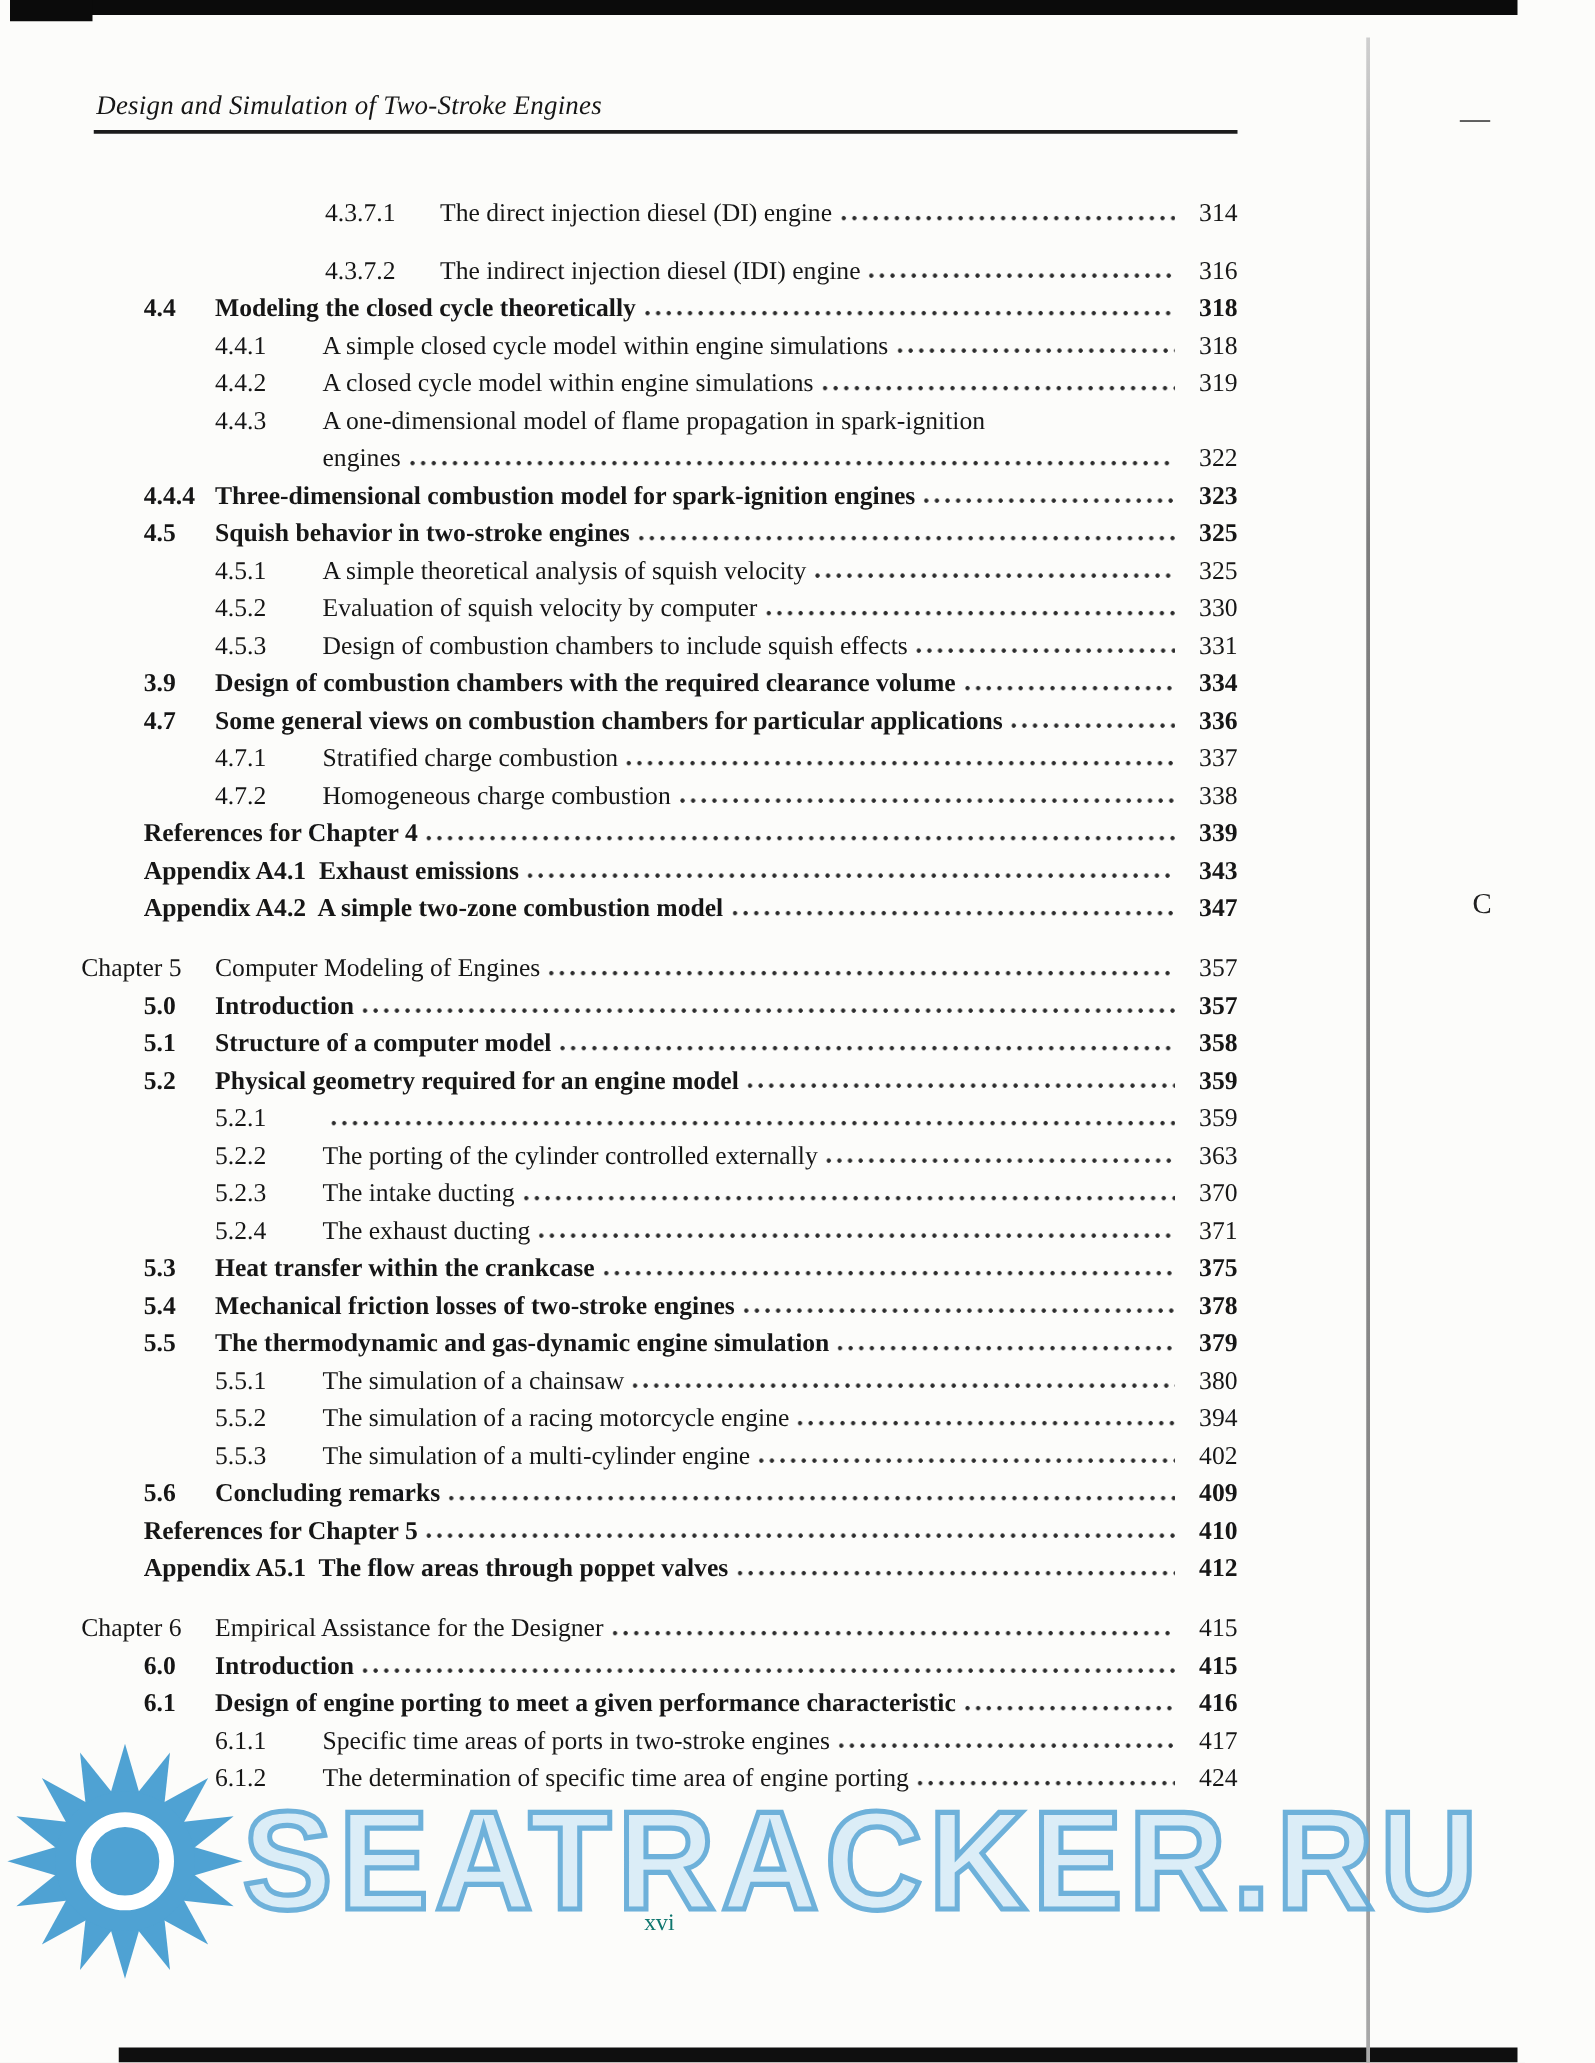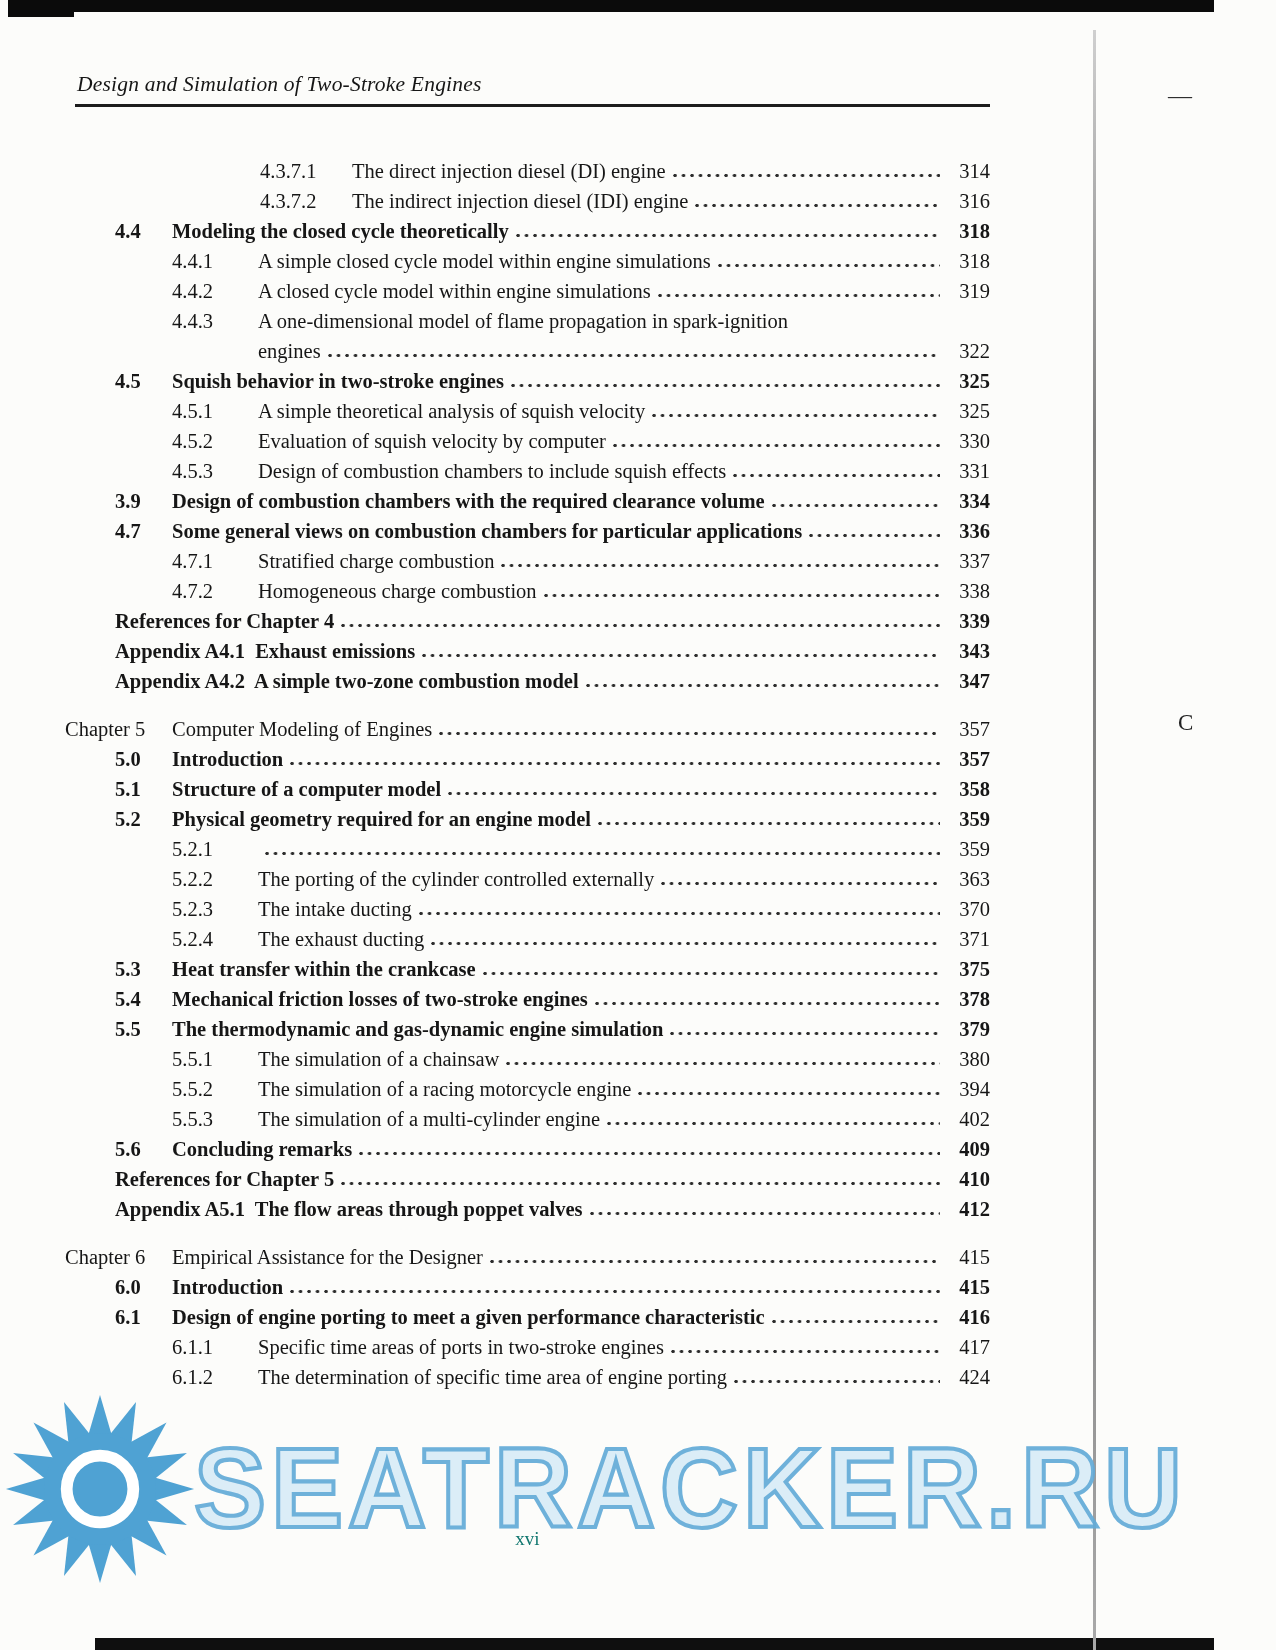--- a/index.html
+++ b/index.html
@@ -32,21 +32,21 @@
   .row .num { flex:none; white-space:nowrap; }
   .row .text { white-space:nowrap; }
   .leader { flex:1; min-width:12px; height:5px; margin:0 4px 0 7px;
             background-image:radial-gradient(circle at 2px 2.5px,#2c2c2c 1.45px,rgba(0,0,0,0) 1.95px);
             background-size:8.5px 5px; background-repeat:repeat-x; background-position:left bottom; }
   .pg { flex:none; width:46px; text-align:right; white-space:nowrap; }
 
   .lv0 { padding-left:0;    margin-top:18px; }
   .lv1 { padding-left:50px;font-weight:bold;  }
   .lv2 { padding-left:107px; }
-  .lv3 { padding-left:195px; }
+  .lv3 { padding-left:195px;margin-top:16px; }
   .lv0 .num { width:107px; }
   .lv1 .num { width:57px;  }
   .lv2 .num { width:86px;  }
   .lv3 .num { width:92px;  }
 
   
   .folio { position:absolute; left:65px; width:925px; top:1528px; text-align:center;
            font-size:19px; color:#0f766e; z-index:1; }
 
   
@@ -107,20 +107,26 @@
         <div class="row lv2">
     <span class="num">4.4.3</span>
     <span class="text">A one-dimensional model of flame propagation in spark-ignition</span>
 
   </div>
         <div class="row lv2">
     <span class="num"></span>
     <span class="text">engines</span>
     <span class="leader"></span>
     <span class="pg">322</span>
+  </div>
+        <div class="row lv1">
+    <span class="num">4.4.4</span>
+    <span class="text">Three-dimensional combustion model for spark-ignition engines</span>
+    <span class="leader"></span>
+    <span class="pg">323</span>
   </div>
         <div class="row lv1">
     <span class="num">4.5</span>
     <span class="text">Squish behavior in two-stroke engines</span>
     <span class="leader"></span>
     <span class="pg">325</span>
   </div>
         <div class="row lv2">
     <span class="num">4.5.1</span>
     <span class="text">A simple theoretical analysis of squish velocity</span>

